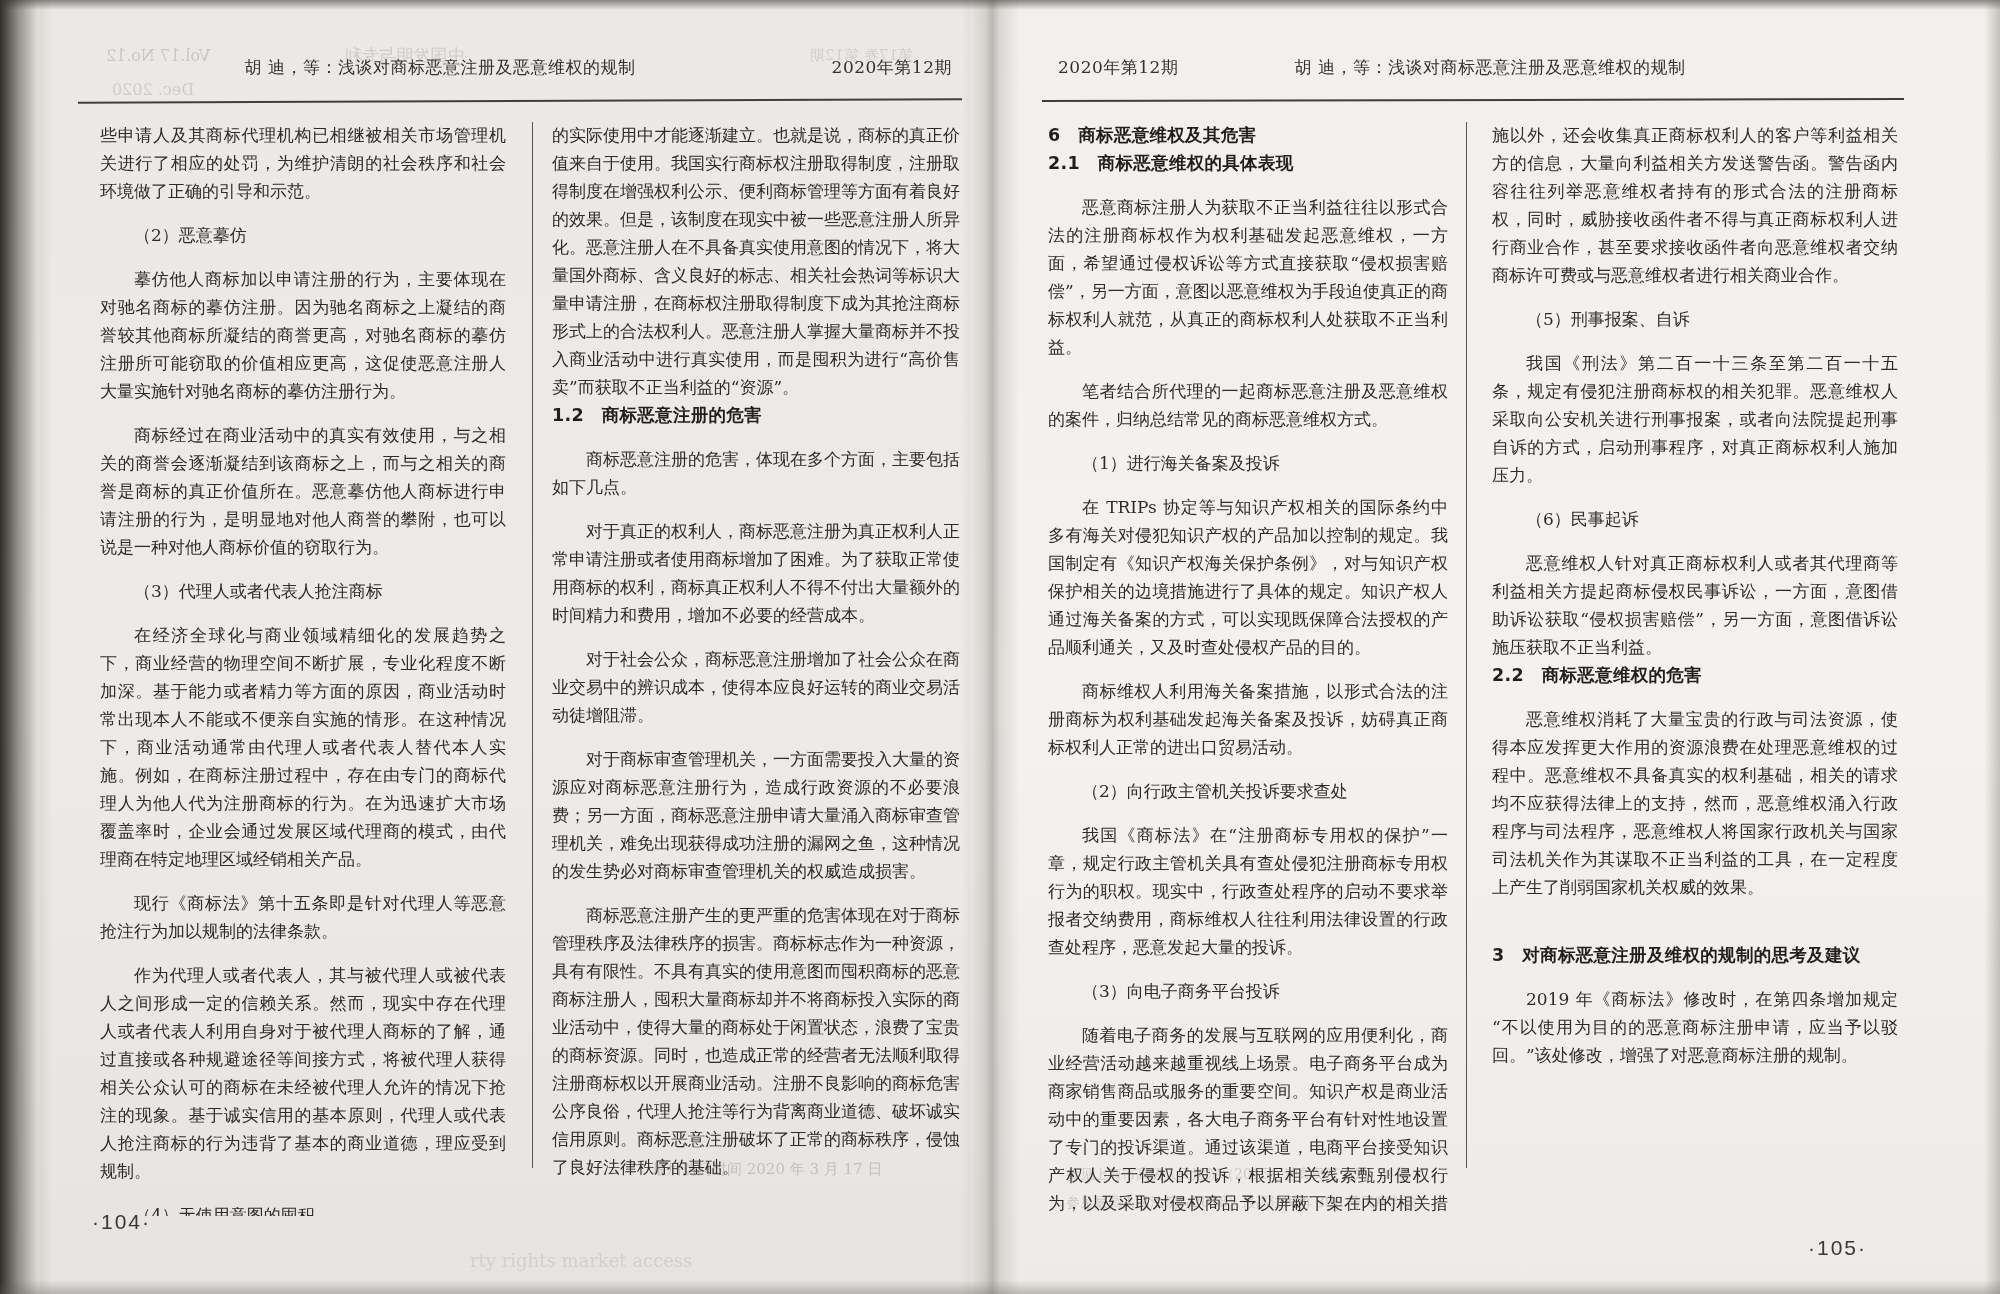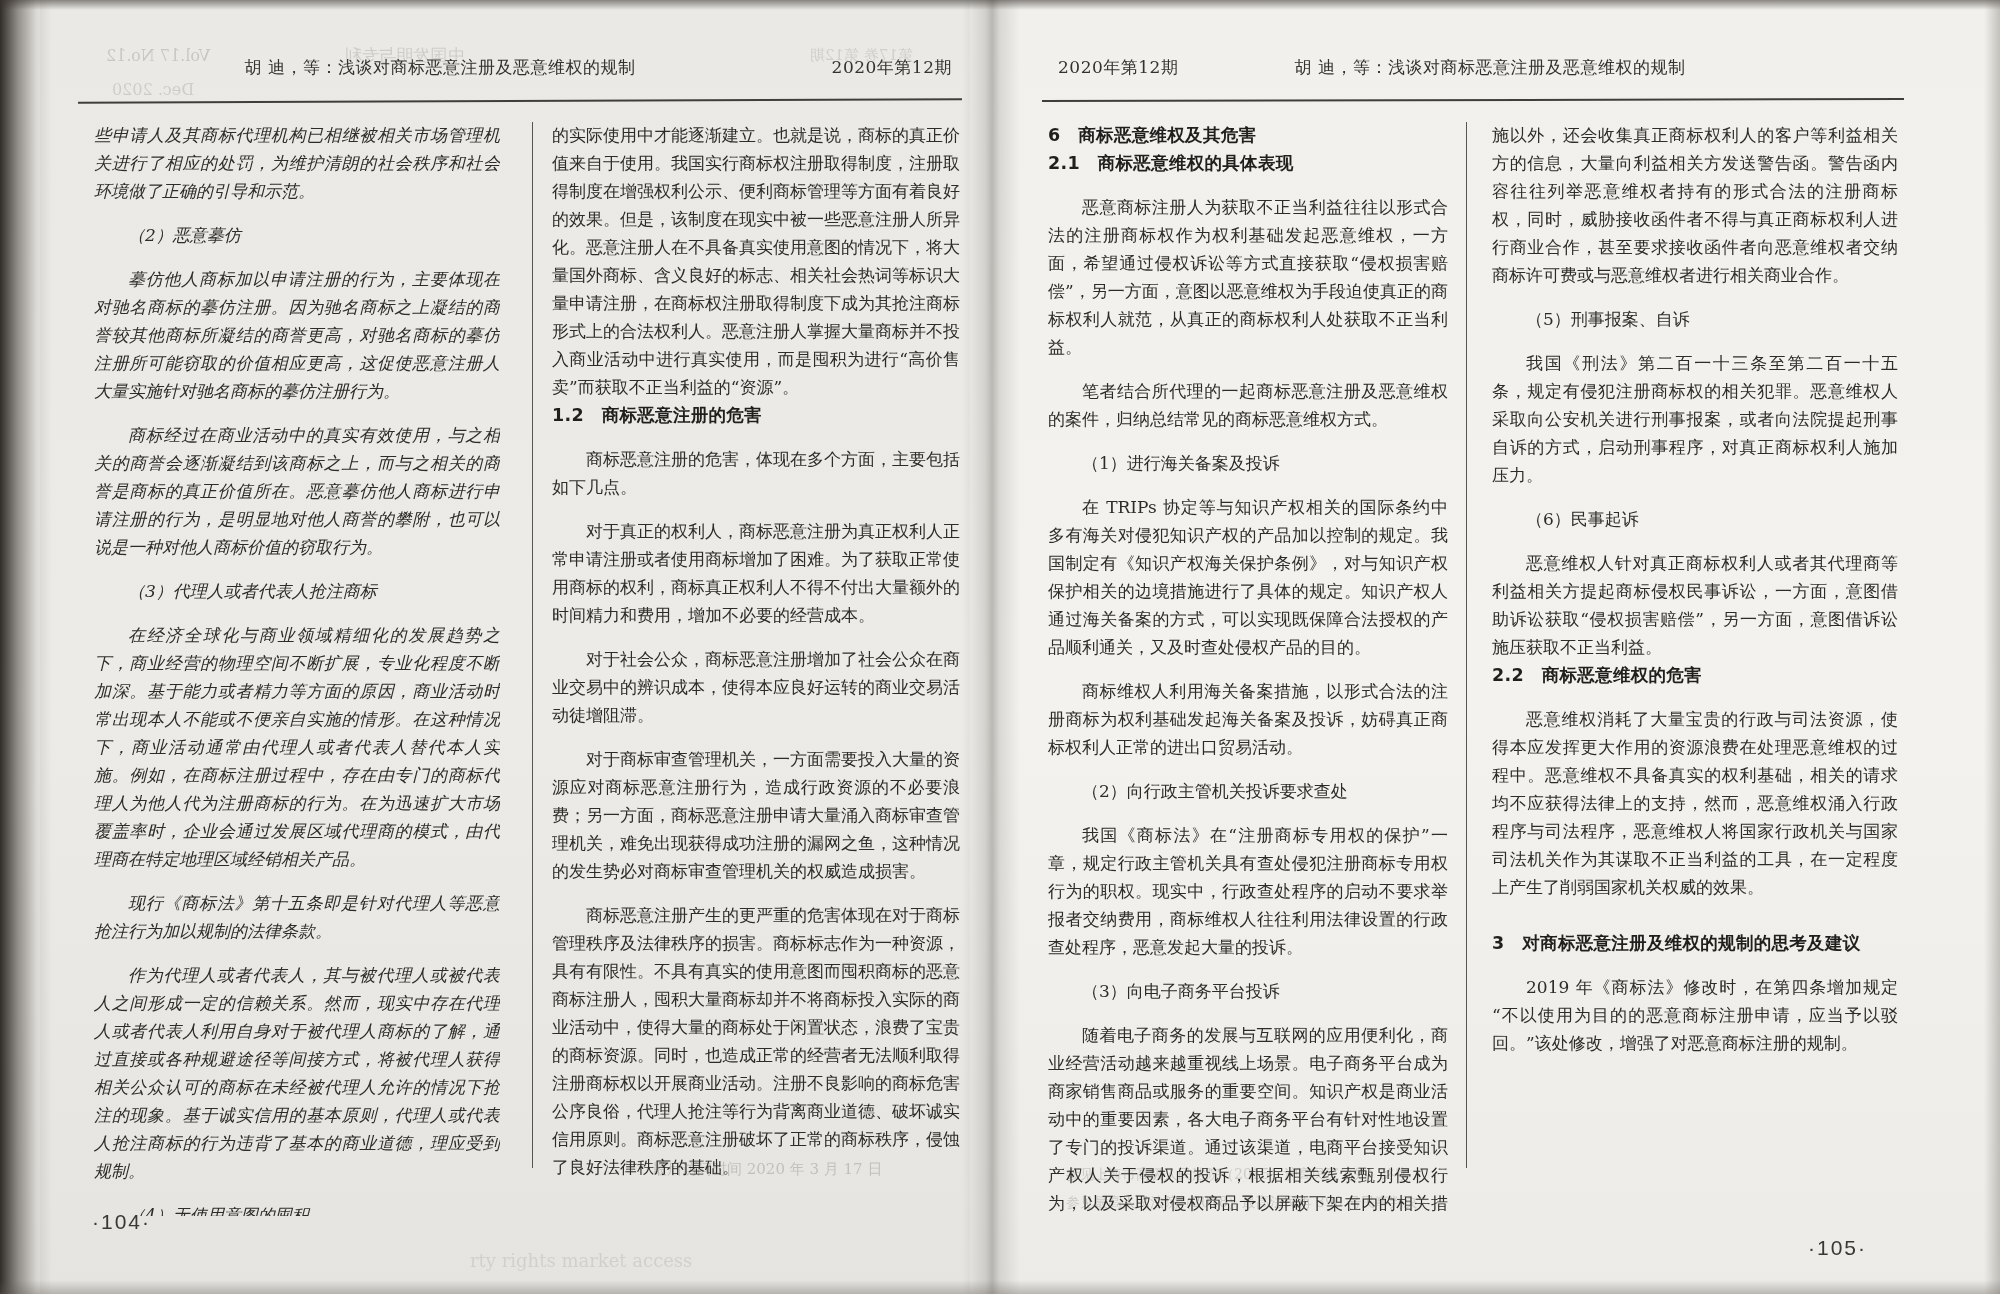--- a/index.html
+++ b/index.html
@@ -25,33 +25,33 @@
   .hdr-title-left{left:140px;top:56px;width:600px;text-align:center;}
   .hdr-issue-left{left:740px;top:56px;width:212px;text-align:right;}
   .hdr-issue-right{left:1058px;top:56px;width:200px;text-align:left;}
   .hdr-title-right{left:1170px;top:56px;width:640px;text-align:center;}
   .rule{position:absolute;height:2px;background:#413e3a;}
   .rule-left{left:78px;top:100px;width:884px;transform:rotate(-.22deg);}
   .rule-right{left:1042px;top:99px;width:862px;transform:rotate(-.12deg);}
   
   .col{position:absolute;top:121px;width:406px;height:1095px;overflow:hidden;
     font-size:17px;line-height:28px;text-align:justify;text-justify:inter-character;color:#2e2c29;}
-  .col-l1{left:94px;font-style:italic;}
+  .col-l1{left:100px;}
   .col-l2{left:552px;width:408px;}
   .col-r1{left:1048px;width:400px;}
   .col-r2{left:1492px;width:406px;}
   .vdiv{position:absolute;top:122px;width:1.4px;height:1046px;background:rgba(45,42,38,.78);}
   .vdiv-left{left:532px;}
   .vdiv-right{left:1466px;}
   .blk{margin:0;}
   .blk.p,.blk.sub{text-indent:2em;margin-top:16px;}
   .blk.cont{text-indent:0;}
   .blk.h{font-family:"DejaVu Sans","Liberation Sans",sans-serif;font-weight:700;
     font-size:17.5px;color:#211f1d;text-indent:0;letter-spacing:.3px;}
-  .blk.gap{margin-top:28px;}
+  .blk.gap{margin-top:40px;}
   
   .pageno{position:absolute;font-size:21px;color:#3a3834;letter-spacing:2px;font-family:Liberation Sans, sans-serif;}
   .pageno-left{left:92px;top:1210px;}
   .pageno-right{left:1808px;top:1236px;}
   
   .ghost{position:absolute;white-space:nowrap;color:#6d6a64;filter:blur(.6px);pointer-events:none;}
   .ghost.mir{transform:scaleX(-1);}
 </style>
 </head>
 <body>

